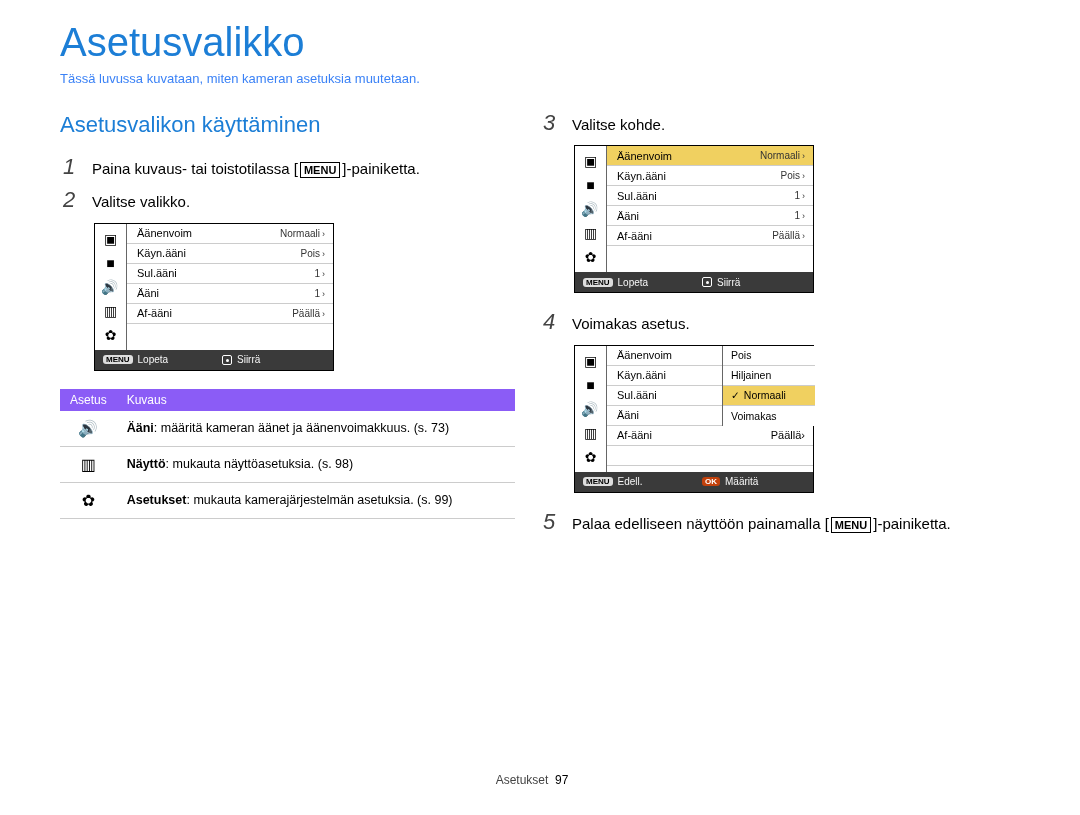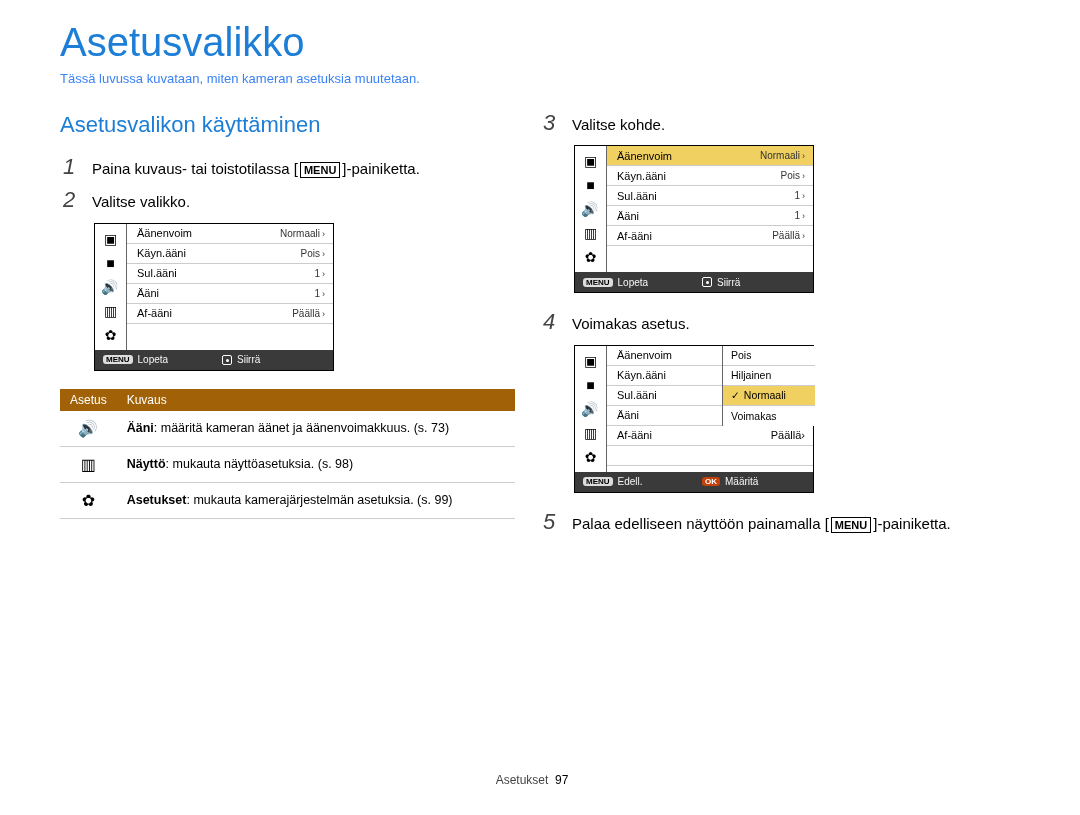--- a/index.html
+++ b/index.html
@@ -129,21 +129,21 @@
   .btn-circ::after{content:"";position:absolute;left:3px;top:3px;width:3px;height:3px;background:#fff;border-radius:50%;}
 
   
   .desc-table {
     margin: 0 0 0 0;
     width: 455px;
     font-size: 12.5px;
     border-collapse: collapse;
   }
   .desc-table thead td {
-    background: #a16207;
+    background: #8b5cf6;
     color: #fff;
     font-size: 12px;
     padding: 4px 10px;
   }
   .desc-table thead td:first-child { width: 56px; }
   .desc-table tbody td {
     border-bottom: 1px solid #ccc;
     padding: 8px 10px;
     vertical-align: middle;
   }

